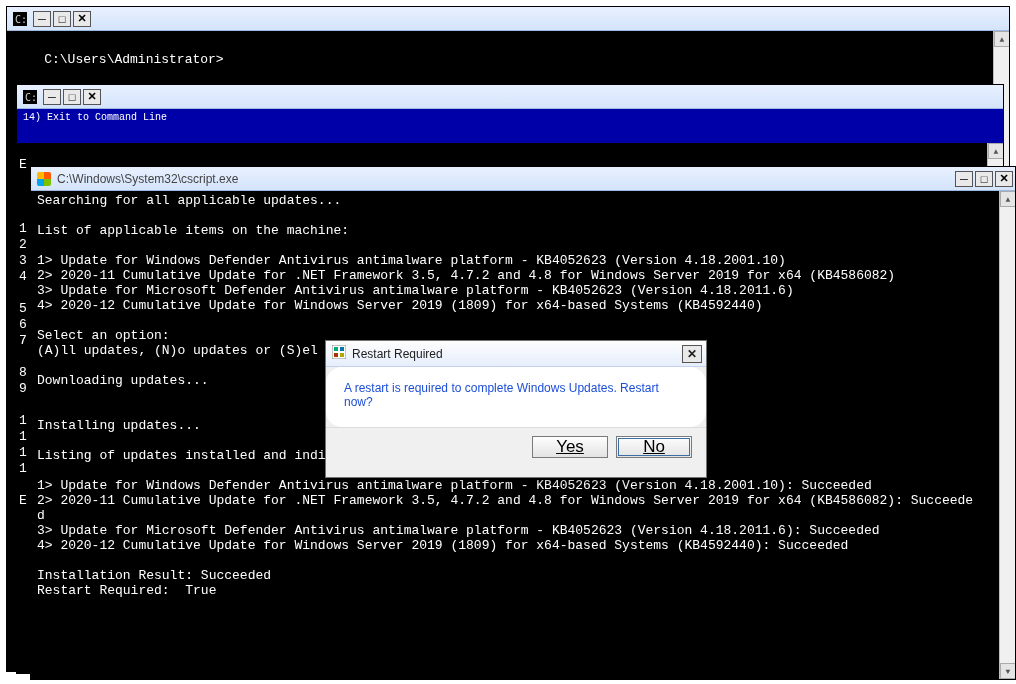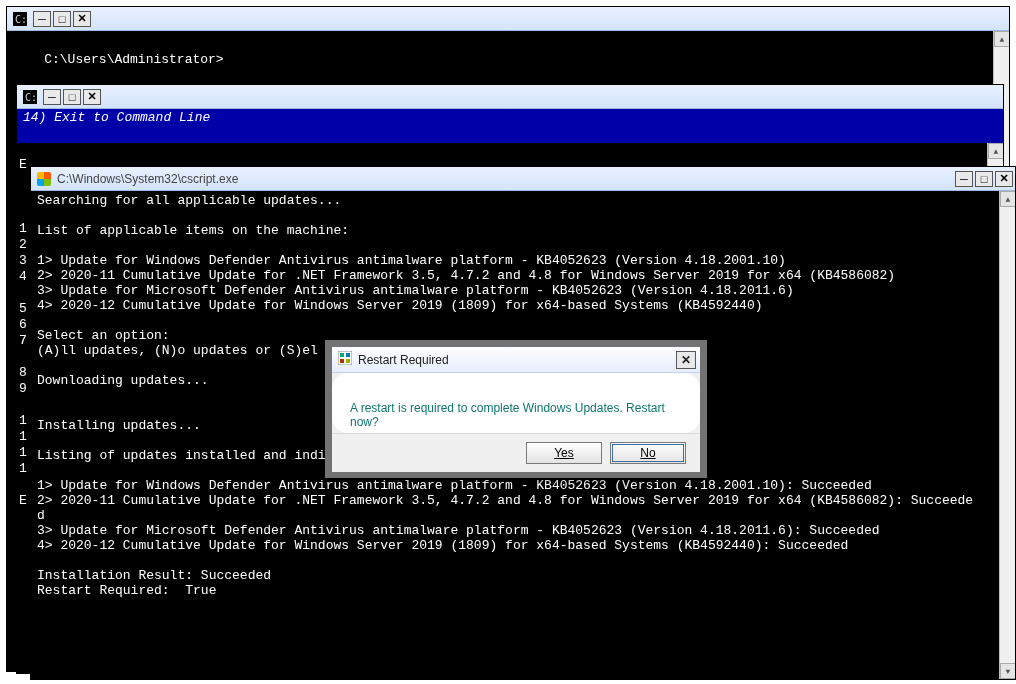--- a/index.html
+++ b/index.html
@@ -65,40 +65,39 @@
     font-size: 8px; color: #555;
   }
   .sbbtn.up { top: 0; }
   .sbbtn.dn { bottom: 0; }
 
   
   .blueband {
     background: #0000a8;
     color: #fff;
     font-family: Consolas, "Courier New", monospace;
-    font-size: 13px;
+    font-size: 10px;
     line-height: 15px;
     white-space: pre;
     padding: 1px 6px 18px 6px;
-    font-style: italic;
   }
   .leftnums {
     position: absolute;
     color: #fff;
     font-family: Consolas, "Courier New", monospace;
     font-size: 13px; line-height: 16px;
     white-space: pre;
   }
 
   
   .dialog {
     position: absolute;
     left: 325px; top: 340px;
     width: 382px; height: 138px;
-    border: 7px solid #737373;
+    border: 1px solid #737373;
     box-shadow: 2px 2px 6px rgba(0,0,0,.35);
     background: #f0f0f0;
     font-size: 12px;
   }
   .dialog .dtitle {
     height: 26px;
     background: linear-gradient(#fdfdfe, #e6eefc);
     border-bottom: 1px solid #c2d2ee;
     display: flex; align-items: center;
     padding: 0 4px 0 6px; gap: 6px;
@@ -107,34 +106,34 @@
   .dialog .dtitle .txt { flex: 1; }
   .dialog .dtitle .x {
     width: 20px; height: 18px;
     border: 1px solid #555;
     background: #e9e9e9;
     display: inline-flex; align-items: center; justify-content: center;
     font-weight: bold; font-size: 12px;
   }
   .dialog .body {
     background: #fff;
-    padding: 28px 18px;
+    padding: 14px 18px;
     height: 60px;
-    color: #0f766e;
+    color: #1d4ed8;
     border-radius: 16px;
   }
   .dialog .btns {
     display: flex; justify-content: flex-end; gap: 8px;
     padding: 8px 14px;
     background: #f0f0f0;
     border-top: 1px solid #dcdcdc;
   }
   .dialog button {
     width: 76px; height: 22px;
-    font-size: 12px;
+    font-size: 17px;
     border: 1px solid #7a7a7a;
     background: linear-gradient(#fefefe, #e3e3e3);
     cursor: default;
   }
   .dialog button.focus {
     outline: 1px solid #3a6ea5;
     outline-offset: -3px;
     text-decoration: underline;
     text-align: center;
   }

